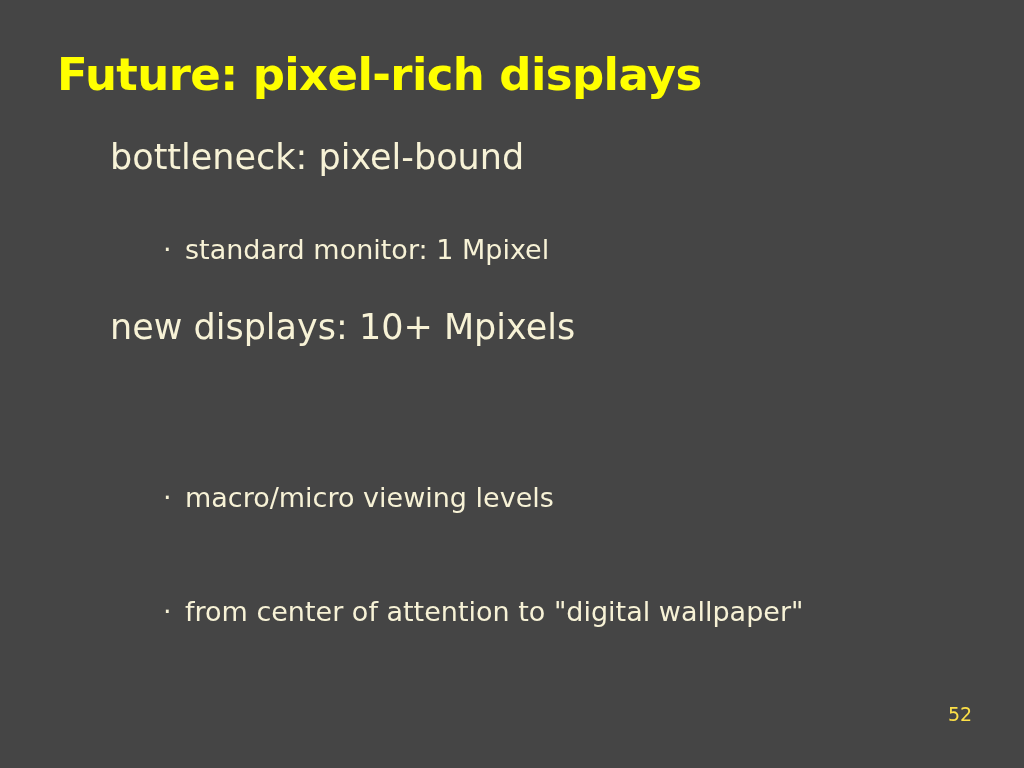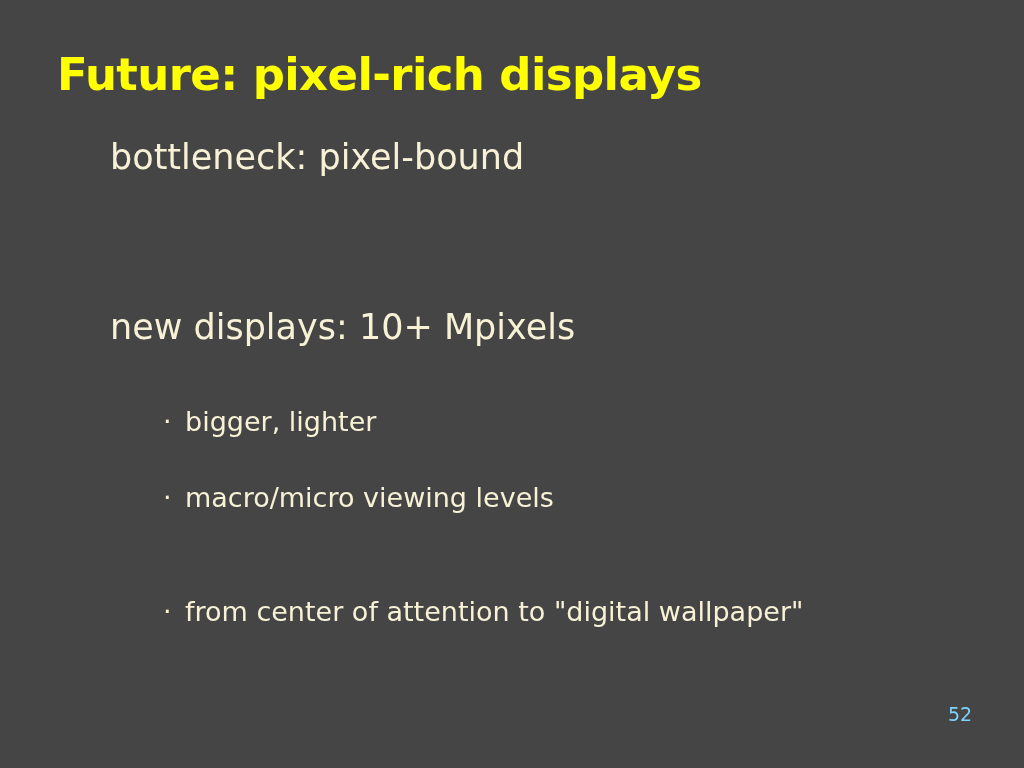--- a/index.html
+++ b/index.html
@@ -85,44 +85,44 @@
   .pos-macro        { top: 484px; }
   .pos-physical     { top: 521px; }
   .pos-wallpaper    { top: 598px; }
 
   
   .page-number {
     position: absolute;
     left: 948px;
     top: 703px;
     font-size: 19px;
-    color: #7dd3fc;
+    color: #fde047;
   }
 </style>
 </head>
 <body>
 
 <div class="slide">
 
   <div class="slide-title">Future: pixel-rich displays</div>
 
   <div class="body-block">
 
     <div class="line level1 pos-bottleneck">
       <span>bottleneck: pixel-bound</span>
     </div>
 
+    <div class="line level2 pos-standard">
+      <span class="bullet">·</span><span>standard monitor: 1 Mpixel</span>
+    </div>
 
     <div class="line level1 pos-newdisplays">
       <span>new displays: 10+ Mpixels</span>
     </div>
 
-    <div class="line level2 pos-bigger">
-      <span class="bullet">·</span><span>bigger, lighter</span>
-    </div>
 
     <div class="line level2 pos-macro">
       <span class="bullet">·</span><span>macro/micro viewing levels</span>
     </div>
 
 
     <div class="line level2 pos-wallpaper">
       <span class="bullet">·</span><span>from center of attention to "digital wallpaper"</span>
     </div>
 

